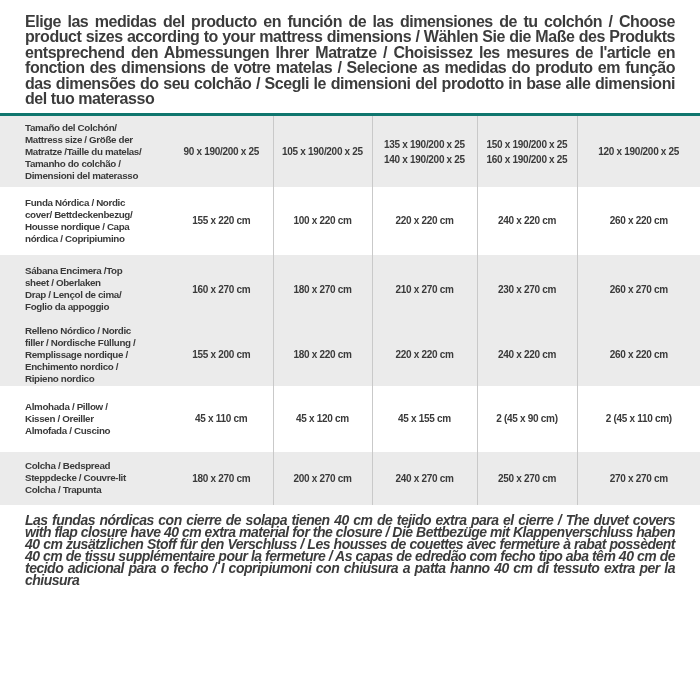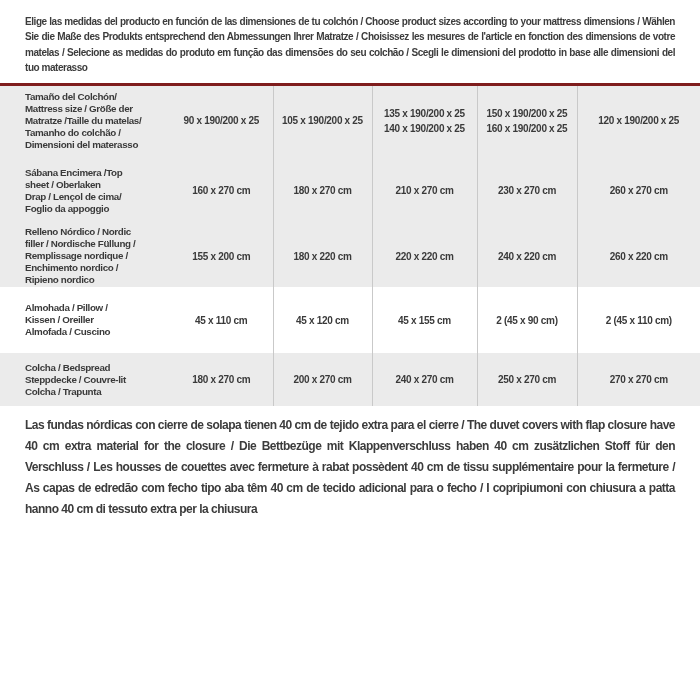--- a/index.html
+++ b/index.html
@@ -8,33 +8,33 @@
     font-family:"Liberation Sans", sans-serif;
     -webkit-font-smoothing:antialiased;
   }
   .page { width:700px; height:700px; overflow:hidden; box-sizing:border-box; }
 
   .note {
     font-weight:bold;
     color:#3c3c3c;
     text-align:justify;
     margin:0 25px;
-    font-size:10px;
+    font-size:16px;
     line-height:15.4px;
     letter-spacing:-0.45px;
   }
   .intro { padding-top:14px; }
-  .footnote { padding-top:9px; font-size:12px; line-height:21px; letter-spacing:-0.5px; }
+  .footnote { padding-top:9px; font-size:14px; line-height:12px; letter-spacing:-0.5px;font-style:italic; }
 
   table.size-table {
     width:700px;
     margin-top:7px;
     border-collapse:collapse;
     table-layout:fixed;
-    border-top:3px solid #7f1d1d;
+    border-top:3px solid #0f766e;
   }
   table.size-table td {
     vertical-align:middle;
     font-weight:bold;
     color:#3a3a3a;
     white-space:pre-line;
     overflow:hidden;
   }
   td.lbl {
     text-align:left;
@@ -86,20 +86,31 @@
 Tamanho do colchão /
 Dimensioni del materasso</td>
         <td class="val">90 x 190/200 x 25</td>
         <td class="val">105 x 190/200 x 25</td>
         <td class="val">135 x 190/200 x 25
 140 x 190/200 x 25</td>
         <td class="val">150 x 190/200 x 25
 160 x 190/200 x 25</td>
         <td class="val">120 x 190/200 x 25</td>
       </tr>
+      <tr class="r2">
+        <td class="lbl">Funda Nórdica /  Nordic
+cover/ Bettdeckenbezug/
+Housse nordique  / Capa
+nórdica / Copripiumino</td>
+        <td class="val">155 x 220 cm</td>
+        <td class="val">100 x 220 cm</td>
+        <td class="val">220 x 220 cm</td>
+        <td class="val">240 x 220 cm</td>
+        <td class="val">260 x 220 cm</td>
+      </tr>
       <tr class="alt r3">
         <td class="lbl">Sábana Encimera /Top
 sheet / Oberlaken
 Drap / Lençol de cima/
 Foglio da appoggio</td>
         <td class="val">160 x 270 cm</td>
         <td class="val">180 x 270 cm</td>
         <td class="val">210 x 270 cm</td>
         <td class="val">230 x 270 cm</td>
         <td class="val">260 x 270 cm</td>

